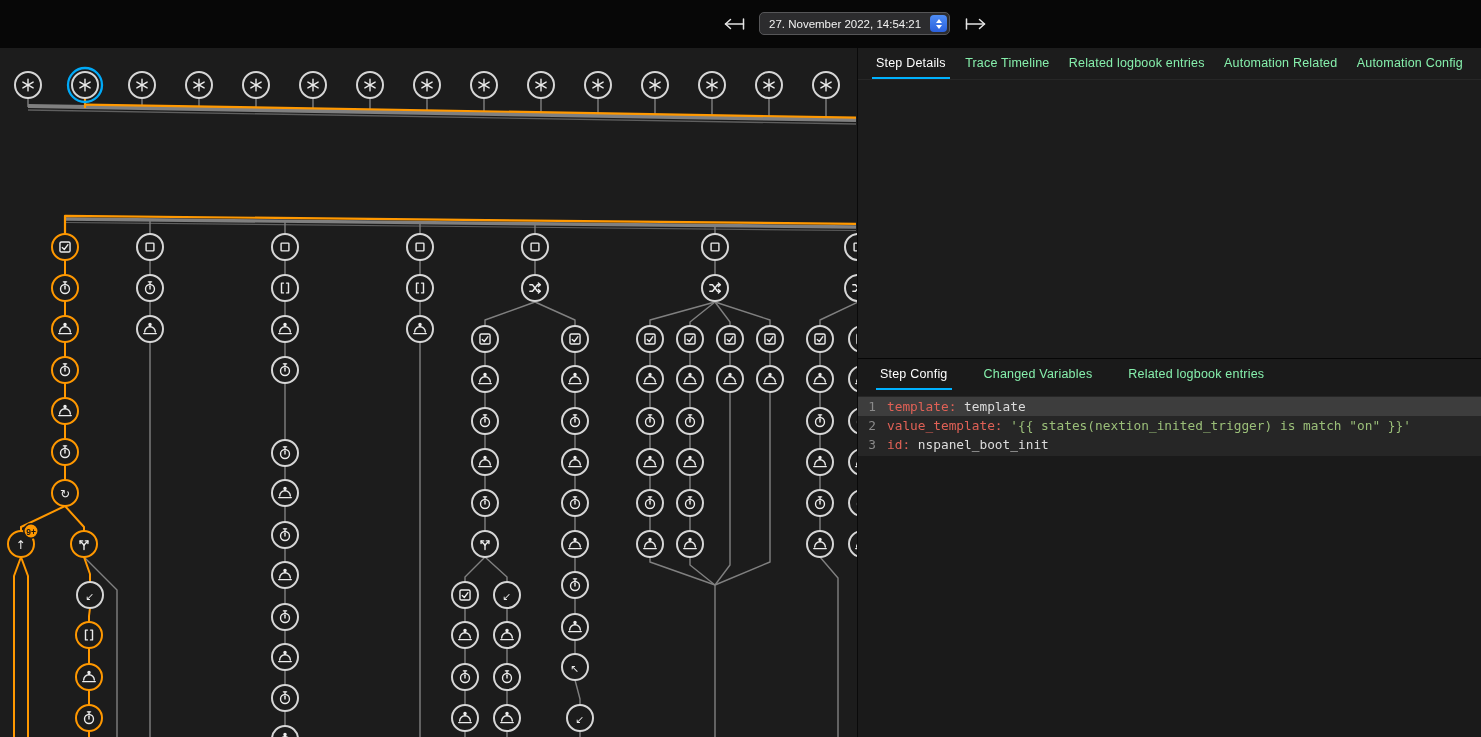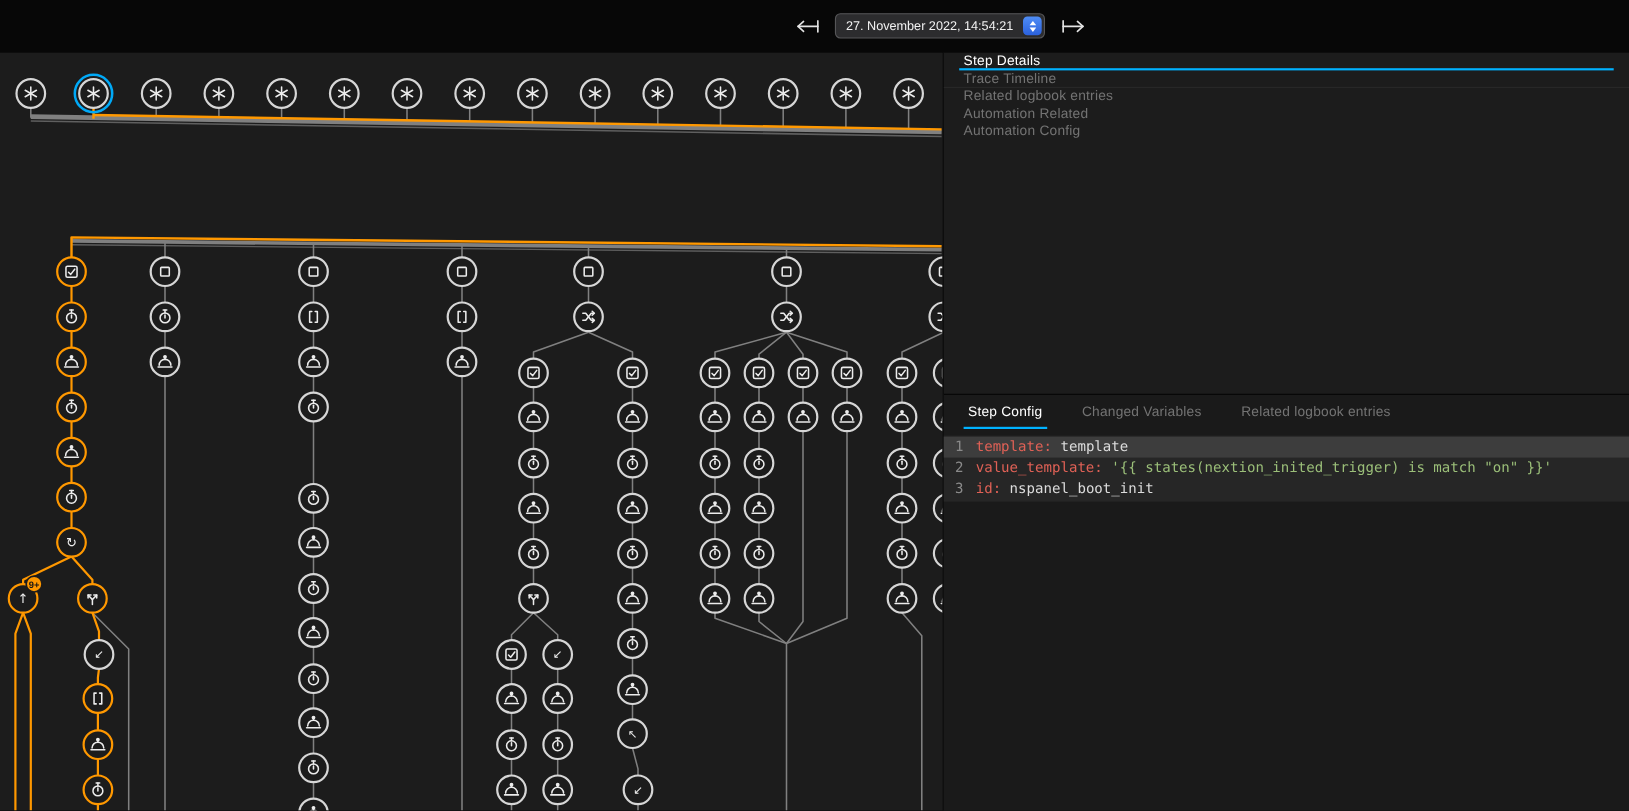--- a/index.html
+++ b/index.html
@@ -18,23 +18,23 @@
       background:linear-gradient(#4f8df5,#2b61dd);display:flex;flex-direction:column;
       align-items:center;justify-content:center;gap:2px;}
   .stepper i{display:block;width:0;height:0;border-left:3.5px solid transparent;border-right:3.5px solid transparent;}
   .stepper i.up{border-bottom:4px solid #fff;}
   .stepper i.down{border-top:4px solid #fff;}
   
   .graph{position:absolute;top:48px;left:0;width:857px;height:689px;background:#1c1c1c;overflow:hidden;}
   
   .panel{position:absolute;top:48px;left:857px;right:0;bottom:0;background:#1c1c1c;border-left:1px solid #0a0a0a;box-sizing:border-box;}
   .tabs{display:flex;align-items:stretch;height:31px;border-bottom:1px solid #272727;}
-  .tabs-top{justify-content:space-between;padding:0 14px;flex-direction:column;}
+  .tabs-top{justify-content:space-between;padding:0 14px;}
   .tabs-bottom{gap:28px;padding:0 18px;border-bottom:none;}
-  .tab{display:flex;align-items:center;padding:0 4px;font-size:12.5px;color:#737373;
+  .tab{display:flex;align-items:center;padding:0 4px;font-size:12.5px;color:#86efac;
        border-bottom:2px solid transparent;box-sizing:border-box;cursor:pointer;letter-spacing:.2px;white-space:nowrap;}
   .tab.active{color:#ffffff;border-bottom-color:var(--accent,#00b2ff);}
   .executed{padding:17px 18px;font-size:14px;color:#ececec;}
   .bottom{position:absolute;top:310px;left:0;right:0;bottom:0;background:#1a1a1a;border-top:1px solid #060606;}
   .code{margin-top:6px;font-family:"DejaVu Sans Mono",monospace;font-size:12.8px;line-height:19px;
         background:#262626;padding:1px 0 2px 0;}
   .code-line{display:flex;white-space:pre;}
   .code-line.hl{background:#3d3d3d;}
   .ln{display:inline-block;width:18px;text-align:right;padding-right:11px;color:#8a8a8a;flex:none;}
   .tok-key{color:var(--code-key,#e06156);}

